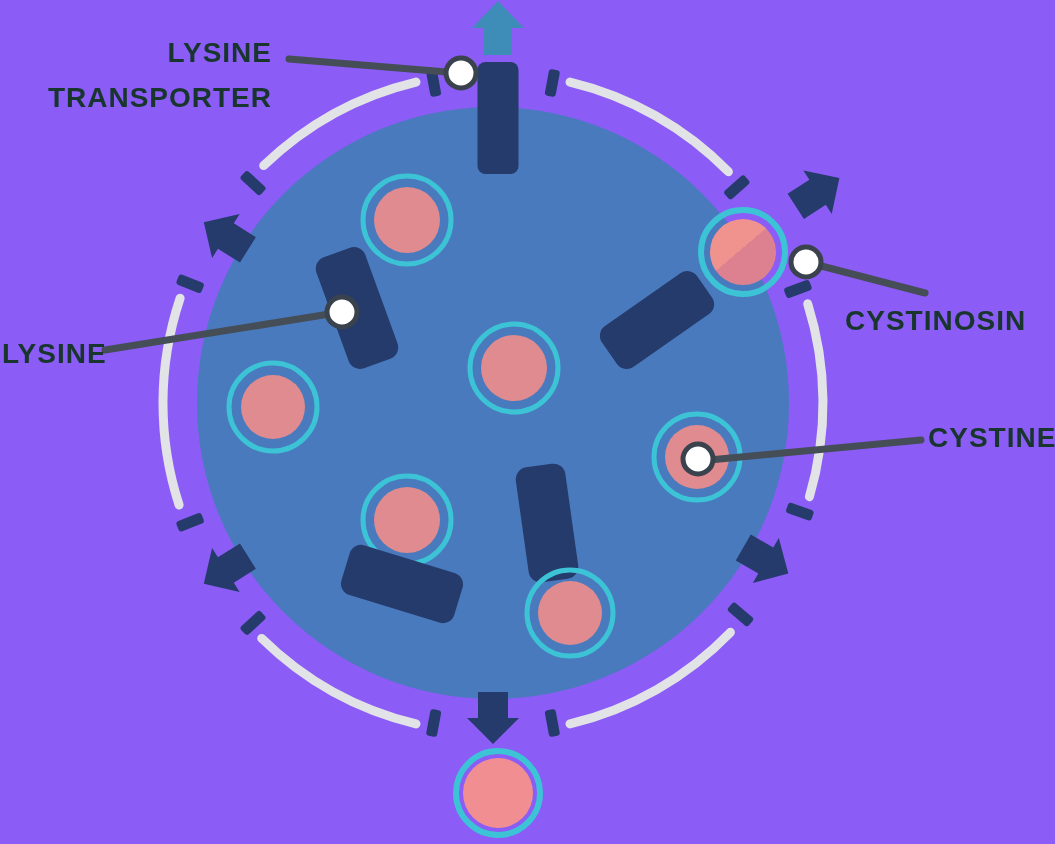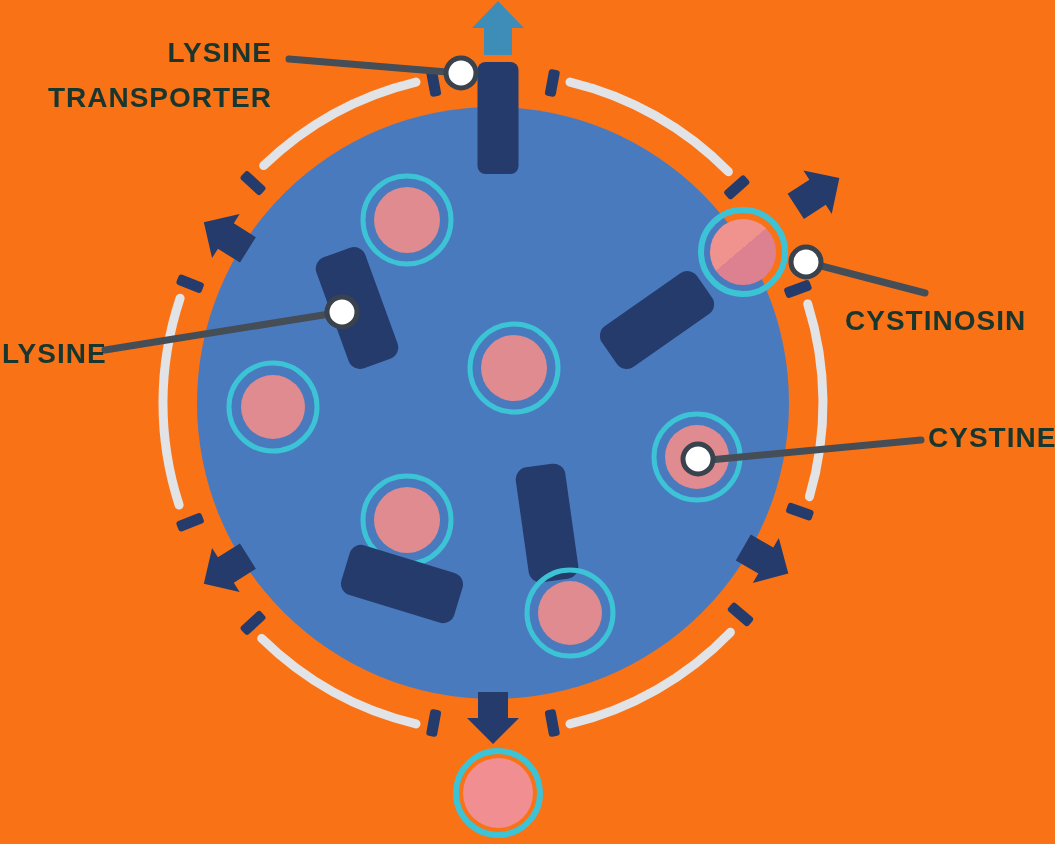--- a/index.html
+++ b/index.html
@@ -1,16 +1,16 @@
 <!DOCTYPE html>
 <html><head>
 <meta charset="utf-8">
 <style>
   html,body{margin:0;padding:0;background:#000;}
-  .stage{position:relative;width:1055px;height:844px;background:#f97316;overflow:hidden;}
+  .stage{position:relative;width:1055px;height:844px;background:#8b5cf6;overflow:hidden;}
   svg{display:block;}
   .label-text{
     font-family:"Liberation Sans", sans-serif;
     font-weight:bold;
     font-size:28px;
     letter-spacing:1px;
     fill:#18362e;
   }
 </style>
 </head>

